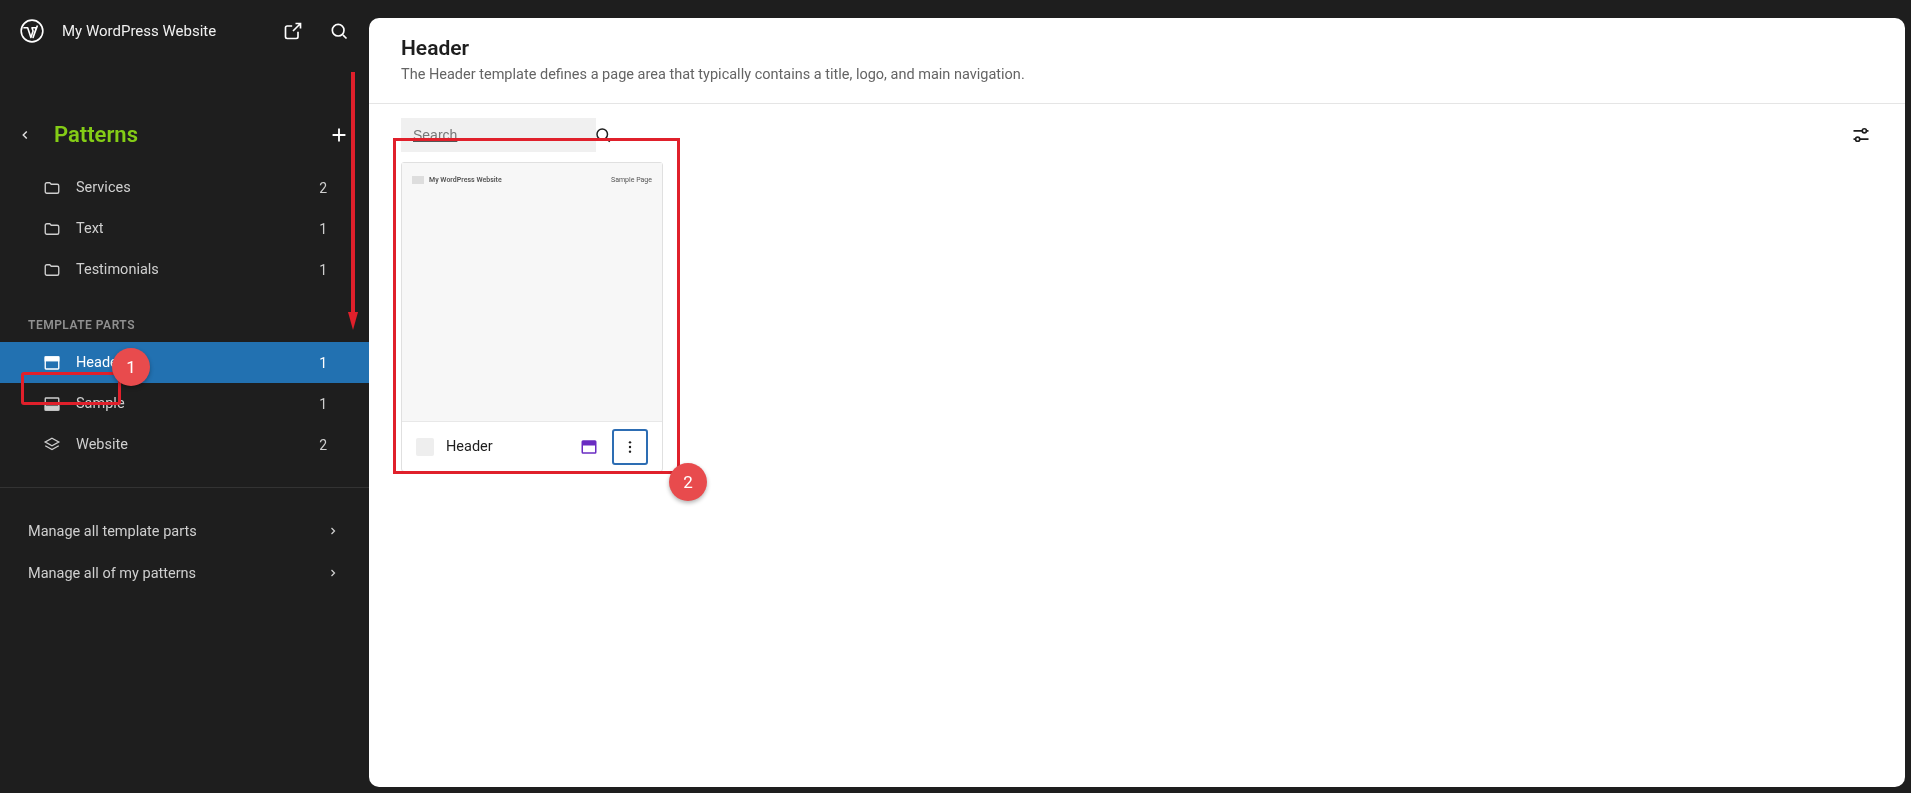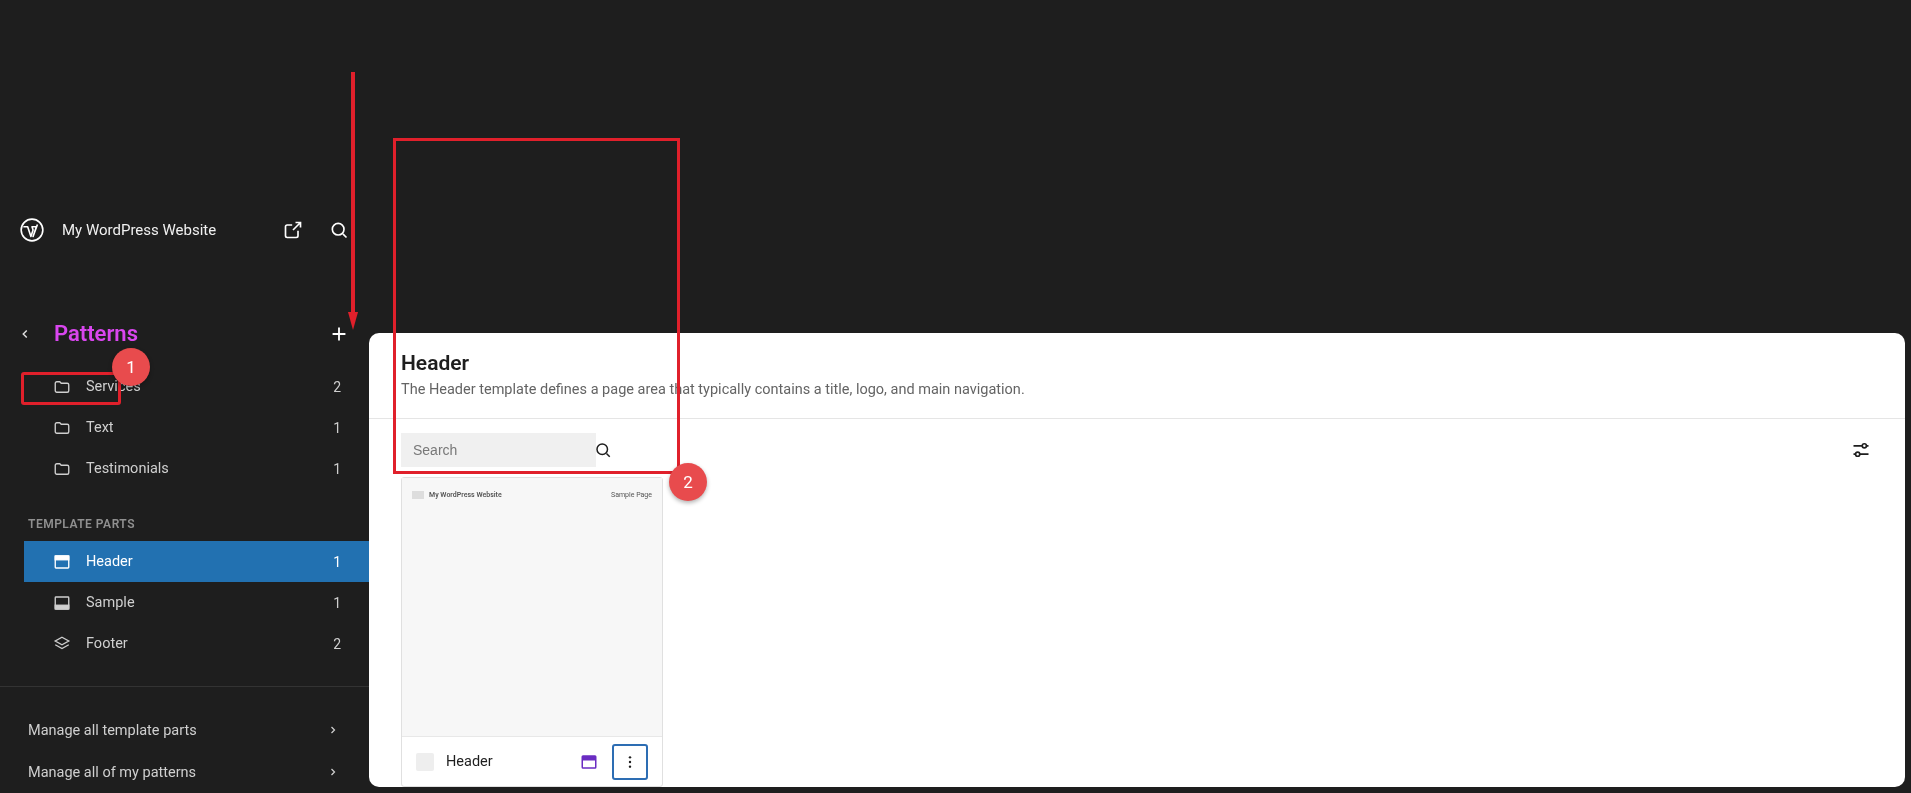--- a/index.html
+++ b/index.html
@@ -1,34 +1,34 @@
 <!DOCTYPE html>
 <html><head>
 <meta charset="utf-8">
 <style>
   * { box-sizing: border-box; margin: 0; padding: 0; }
   html, body { width: 1911px; height: 793px; font-family: -apple-system, BlinkMacSystemFont, "Segoe UI", Roboto, sans-serif; background: #1e1e1e; overflow: hidden; }
 
-  .app { display: flex; width: 100%; height: 100%; align-items: flex-end; }
+  .app { display: flex; width: 100%; height: 100%; }
 
   
   .sidebar { width: 369px; background: #1e1e1e; color: #e0e0e0; display: flex; flex-direction: column; position: relative; }
   .sidebar-top { display: flex; align-items: center; height: 62px; padding: 0 18px; }
   .sidebar-top .wp-logo { width: 28px; height: 28px; display: flex; align-items: center; justify-content: center; margin-right: 16px; }
   .sidebar-top .site-title { flex: 1; font-size: 15px; color: #f0f0f0; }
   .sidebar-top .top-icons { display: flex; gap: 22px; align-items: center; color: #f0f0f0; }
   .icon-btn { width: 24px; height: 24px; display: flex; align-items: center; justify-content: center; cursor: pointer; }
 
   .section-header { display: flex; align-items: center; padding: 0 18px; margin-top: 60px; margin-bottom: 20px; }
   .section-header .back { width: 28px; display: flex; align-items: center; cursor: pointer; color: #e0e0e0; }
-  .section-header h2 { flex: 1; font-size: 22px; font-weight: 600; color: #d946ef; margin-left: 8px; }
+  .section-header h2 { flex: 1; font-size: 22px; font-weight: 600; color: #84cc16; margin-left: 8px; }
   .section-header .add { width: 24px; height: 24px; display: flex; align-items: center; justify-content: center; cursor: pointer; color: #fff; }
 
   .nav-list { list-style: none; }
-  .nav-item { display: flex; align-items: center; height: 41px; padding: 0 28px; cursor: pointer; color: #cfcfcf; font-size: 14.5px; margin-left: 24px; }
+  .nav-item { display: flex; align-items: center; height: 41px; padding: 0 42px; cursor: pointer; color: #cfcfcf; font-size: 14.5px; }
   .nav-item .ni-icon { width: 20px; height: 20px; margin-right: 14px; display: flex; align-items: center; justify-content: center; }
   .nav-item .ni-label { flex: 1; }
   .nav-item .ni-count { color: #cfcfcf; font-size: 14px; }
   .nav-item.active { background: #2271b1; color: #fff; }
   .nav-item.active .ni-count { color: #fff; }
 
   .group-label { font-size: 12px; font-weight: 600; letter-spacing: 0.5px; color: #909090; padding: 28px 28px 10px; text-transform: uppercase; }
 
   .divider { height: 1px; background: #333; margin: 22px 0; width: 100%; }
 
@@ -38,21 +38,21 @@
 
   
   .main { flex: 1; background: #1e1e1e; padding: 18px 6px 6px 0; }
   .main-panel { background: #fff; border-radius: 10px; width: 100%; height: 100%; display: flex; flex-direction: column; }
   .main-header { padding: 18px 32px 20px; border-bottom: 1px solid #e5e5e5; }
   .main-header h1 { font-size: 21px; font-weight: 600; color: #1e1e1e; margin-bottom: 6px; }
   .main-header p { font-size: 14.5px; color: #646464; }
 
   .main-toolbar { display: flex; align-items: center; padding: 14px 32px 10px; }
   .search-box { width: 195px; height: 34px; background: #f0f0f0; display: flex; align-items: center; padding: 0 12px; }
-  .search-box input { flex: 1; border: none; background: transparent; outline: none; font-size: 14px; color: #555; }
+  .search-box input { flex: 1; border: none; background: transparent; outline: none; font-size: 14px; color: #555; text-decoration: underline; }
   .search-box input::placeholder { color: #787878; }
   .search-box .s-icon { width: 20px; height: 20px; display: flex; align-items: center; justify-content: center; }
   .toolbar-spacer { flex: 1; }
   .filter-btn { width: 24px; height: 24px; display: flex; align-items: center; justify-content: center; cursor: pointer; }
 
   .grid-area { padding: 0 32px; }
   .card { width: 262px; border: 1px solid #e0e0e0; border-radius: 3px; background: #fff; }
   .card-preview { height: 258px; background: #f7f7f7; position: relative; }
   .preview-bar { position: absolute; top: 10px; left: 10px; right: 10px; height: 14px; display: flex; align-items: center; font-size: 7px; color: #555; gap: 5px; }
   .preview-bar .pv-logo { width: 12px; height: 8px; background: #ddd; }
@@ -171,21 +171,21 @@
           </span>
         <span class="ni-label">Sample</span>
         <span class="ni-count">1</span>
       </li>
       <li class="nav-item">
         <span class="ni-icon">
             <svg width="18" height="18" viewBox="0 0 24 24" fill="none" stroke="#cfcfcf" stroke-width="1.8">
               <path d="M12 3l9 5-9 5-9-5 9-5zM3 13l9 5 9-5"></path>
             </svg>
           </span>
-        <span class="ni-label">Footer</span>
+        <span class="ni-label">Website</span>
         <span class="ni-count">2</span>
       </li>
     </ul>
 
     <div class="divider"></div>
 
     <div class="manage-item">
       <span class="mi-label">Manage all template parts</span>
       <span class="chev">
           <svg width="12" height="12" viewBox="0 0 24 24" fill="none" stroke="#cfcfcf" stroke-width="2.5">

